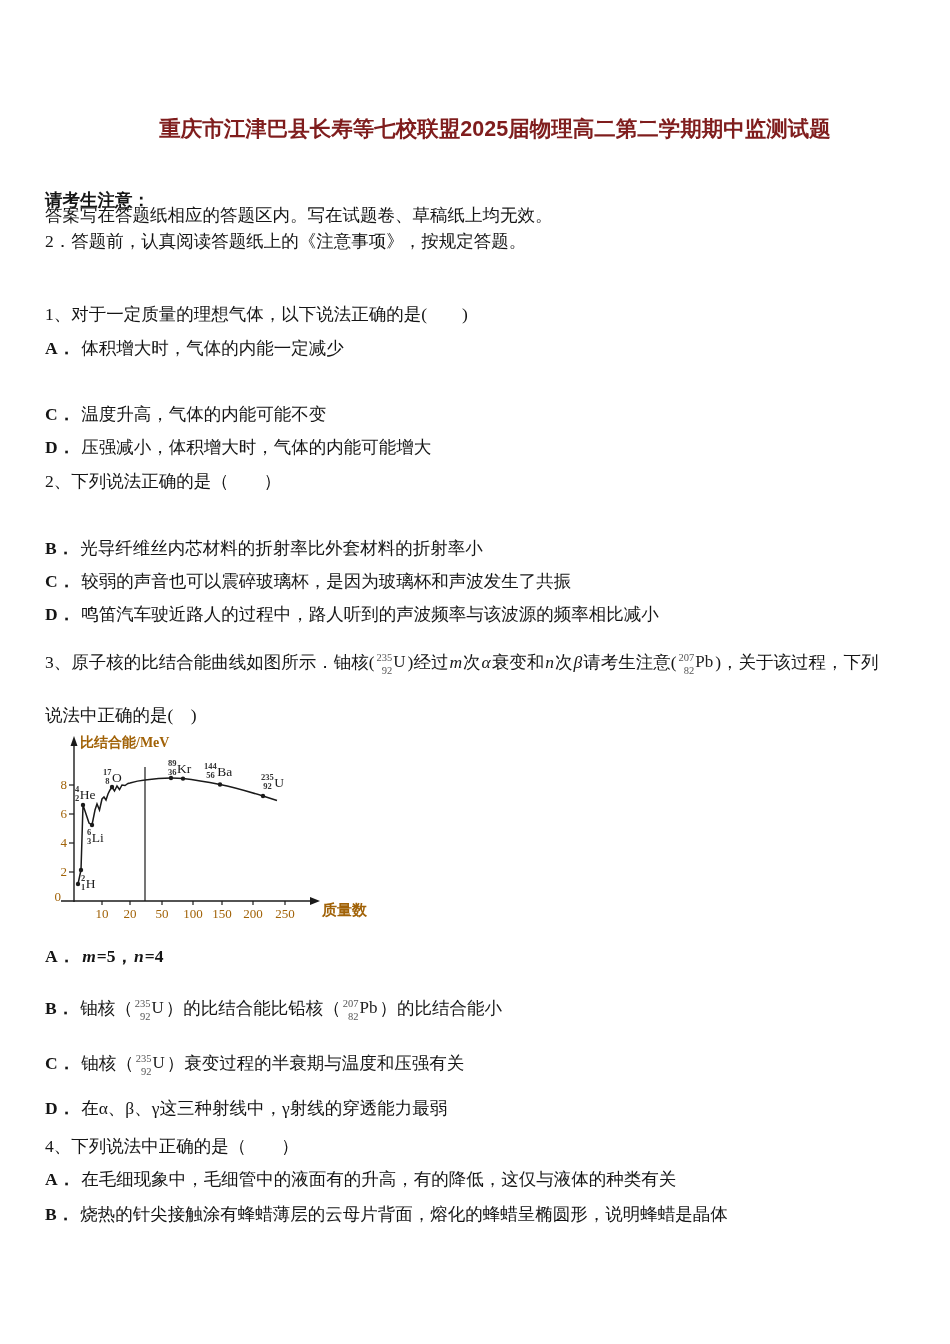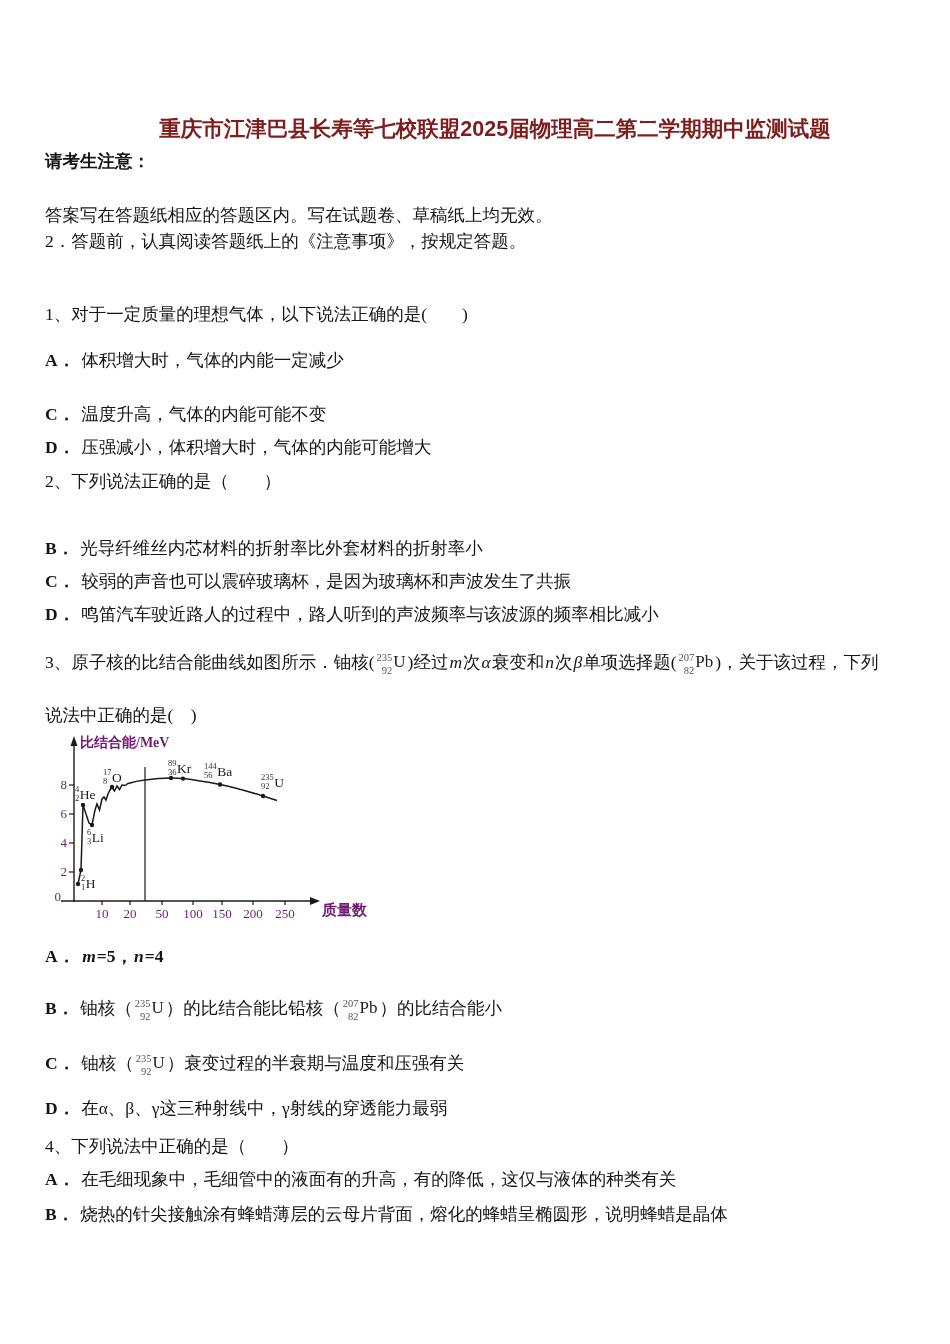--- a/index.html
+++ b/index.html
@@ -1,71 +1,71 @@
 <!DOCTYPE html>
 <html><head>
 <meta charset="utf-8">
 <style>
   html,body{margin:0;padding:0;background:#fff;}
   .page{position:relative;width:950px;height:1344px;background:#fff;overflow:hidden;
         font-family:"Liberation Serif","DejaVu Serif",serif;font-size:17.5px;color:#151515;}
   .line{position:absolute;left:45px;white-space:nowrap;line-height:1.25;}
   .title{position:absolute;top:106px;left:12px;width:100%;text-align:center;margin:8px;
          font-family:"Liberation Sans","DejaVu Sans",sans-serif;font-weight:bold;font-size:21.5px;color:#7f1d1d;}
-  .bold{font-weight:bold;}
+  .bold{font-weight:bold;margin-top:39px;}
   .opt-label{font-weight:bold;margin-right:6px;}
   i{font-style:italic;padding:0 1px;}
 
   
   .nuc{display:inline-flex;align-items:center;position:relative;top:-7px;margin:0 2px;vertical-align:baseline;}
   .nuc .nums{display:flex;flex-direction:column;align-items:flex-end;font-size:10.5px;line-height:1.2;color:#555;}
   .nuc .sym{font-size:17px;color:#222;position:relative;top:-3px;margin-left:1px;}
 
   
   .chart{position:absolute;left:55px;top:733px;width:360px;height:205px;}
   .chart svg{position:absolute;left:0;top:0;}
-  .ctext{position:absolute;font-size:13px;line-height:1;white-space:nowrap;color:#701a75;}
+  .ctext{position:absolute;font-size:13px;line-height:1;white-space:nowrap;color:#a16207;}
   .ylab{font-size:14px;font-weight:bold;}
   .xlab{font-size:15px;font-weight:bold;}
   .ytick{width:15px;text-align:right;}
   .xtick{width:24px;text-align:center;}
   .cnuc{position:absolute;display:flex;align-items:flex-start;white-space:nowrap;color:#1a1a1a;}
-  .cnuc .nums{display:flex;flex-direction:column;align-items:flex-start;font-size:8.5px;line-height:1.1;color:#333;}
+  .cnuc .nums{display:flex;flex-direction:column;align-items:center;font-size:8.5px;line-height:1.1;color:#333;font-weight:bold;}
   .cnuc .sym{font-size:13.5px;line-height:1;margin-left:0.5px;position:relative;top:3px;}
 </style>
 </head>
 <body>
 
 <div class="page">
 
   <h1 class="title">重庆市江津巴县长寿等七校联盟2025届物理高二第二学期期中监测试题</h1>
 
   <div class="line bold" style="top:151px">请考生注意：</div>
   <div class="line" style="top:205px">答案写在答题纸相应的答题区内。写在试题卷、草稿纸上均无效。</div>
   <div class="line" style="top:231px">2．答题前，认真阅读答题纸上的《注意事项》，按规定答题。</div>
 
 
   <div class="line" style="top:304px">1、对于一定质量的理想气体，以下说法正确的是(　　)</div>
-  <div class="line" style="top:350px"><span class="opt-label">A．</span><span>体积增大时，气体的内能一定减少</span></div>
+  <div class="line" style="top:338px"><span class="opt-label">A．</span><span>体积增大时，气体的内能一定减少</span></div>
   <div class="line" style="top:404px"><span class="opt-label">C．</span><span>温度升高，气体的内能可能不变</span></div>
   <div class="line" style="top:437px"><span class="opt-label">D．</span><span>压强减小，体积增大时，气体的内能可能增大</span></div>
 
   <div class="line" style="top:471px">2、下列说法正确的是（　　）</div>
   <div class="line" style="top:538px"><span class="opt-label">B．</span><span>光导纤维丝内芯材料的折射率比外套材料的折射率小</span></div>
   <div class="line" style="top:571px"><span class="opt-label">C．</span><span>较弱的声音也可以震碎玻璃杯，是因为玻璃杯和声波发生了共振</span></div>
   <div class="line" style="top:604px"><span class="opt-label">D．</span><span>鸣笛汽车驶近路人的过程中，路人听到的声波频率与该波源的频率相比减小</span></div>
 
   <div class="line" style="top:652px">
     <span>3、原子核的比结合能曲线如图所示．铀核(</span><span class="nuc">
         <span class="nums">
           <span>235</span>
           <span>92</span>
         </span>
         <span class="sym">U</span>
-      </span><span>)经过</span><i>m</i><span>次</span><i>α</i><span>衰变和</span><i>n</i><span>次</span><i>β</i><span>单项选择题(</span><span class="nuc">
+      </span><span>)经过</span><i>m</i><span>次</span><i>α</i><span>衰变和</span><i>n</i><span>次</span><i>β</i><span>请考生注意(</span><span class="nuc">
         <span class="nums">
           <span>207</span>
           <span>82</span>
         </span>
         <span class="sym">Pb</span>
       </span><span>)，关于该过程，下列</span>
   </div>
   <div class="line" style="top:705px">说法中正确的是(　)</div>
 
   <div class="chart">

